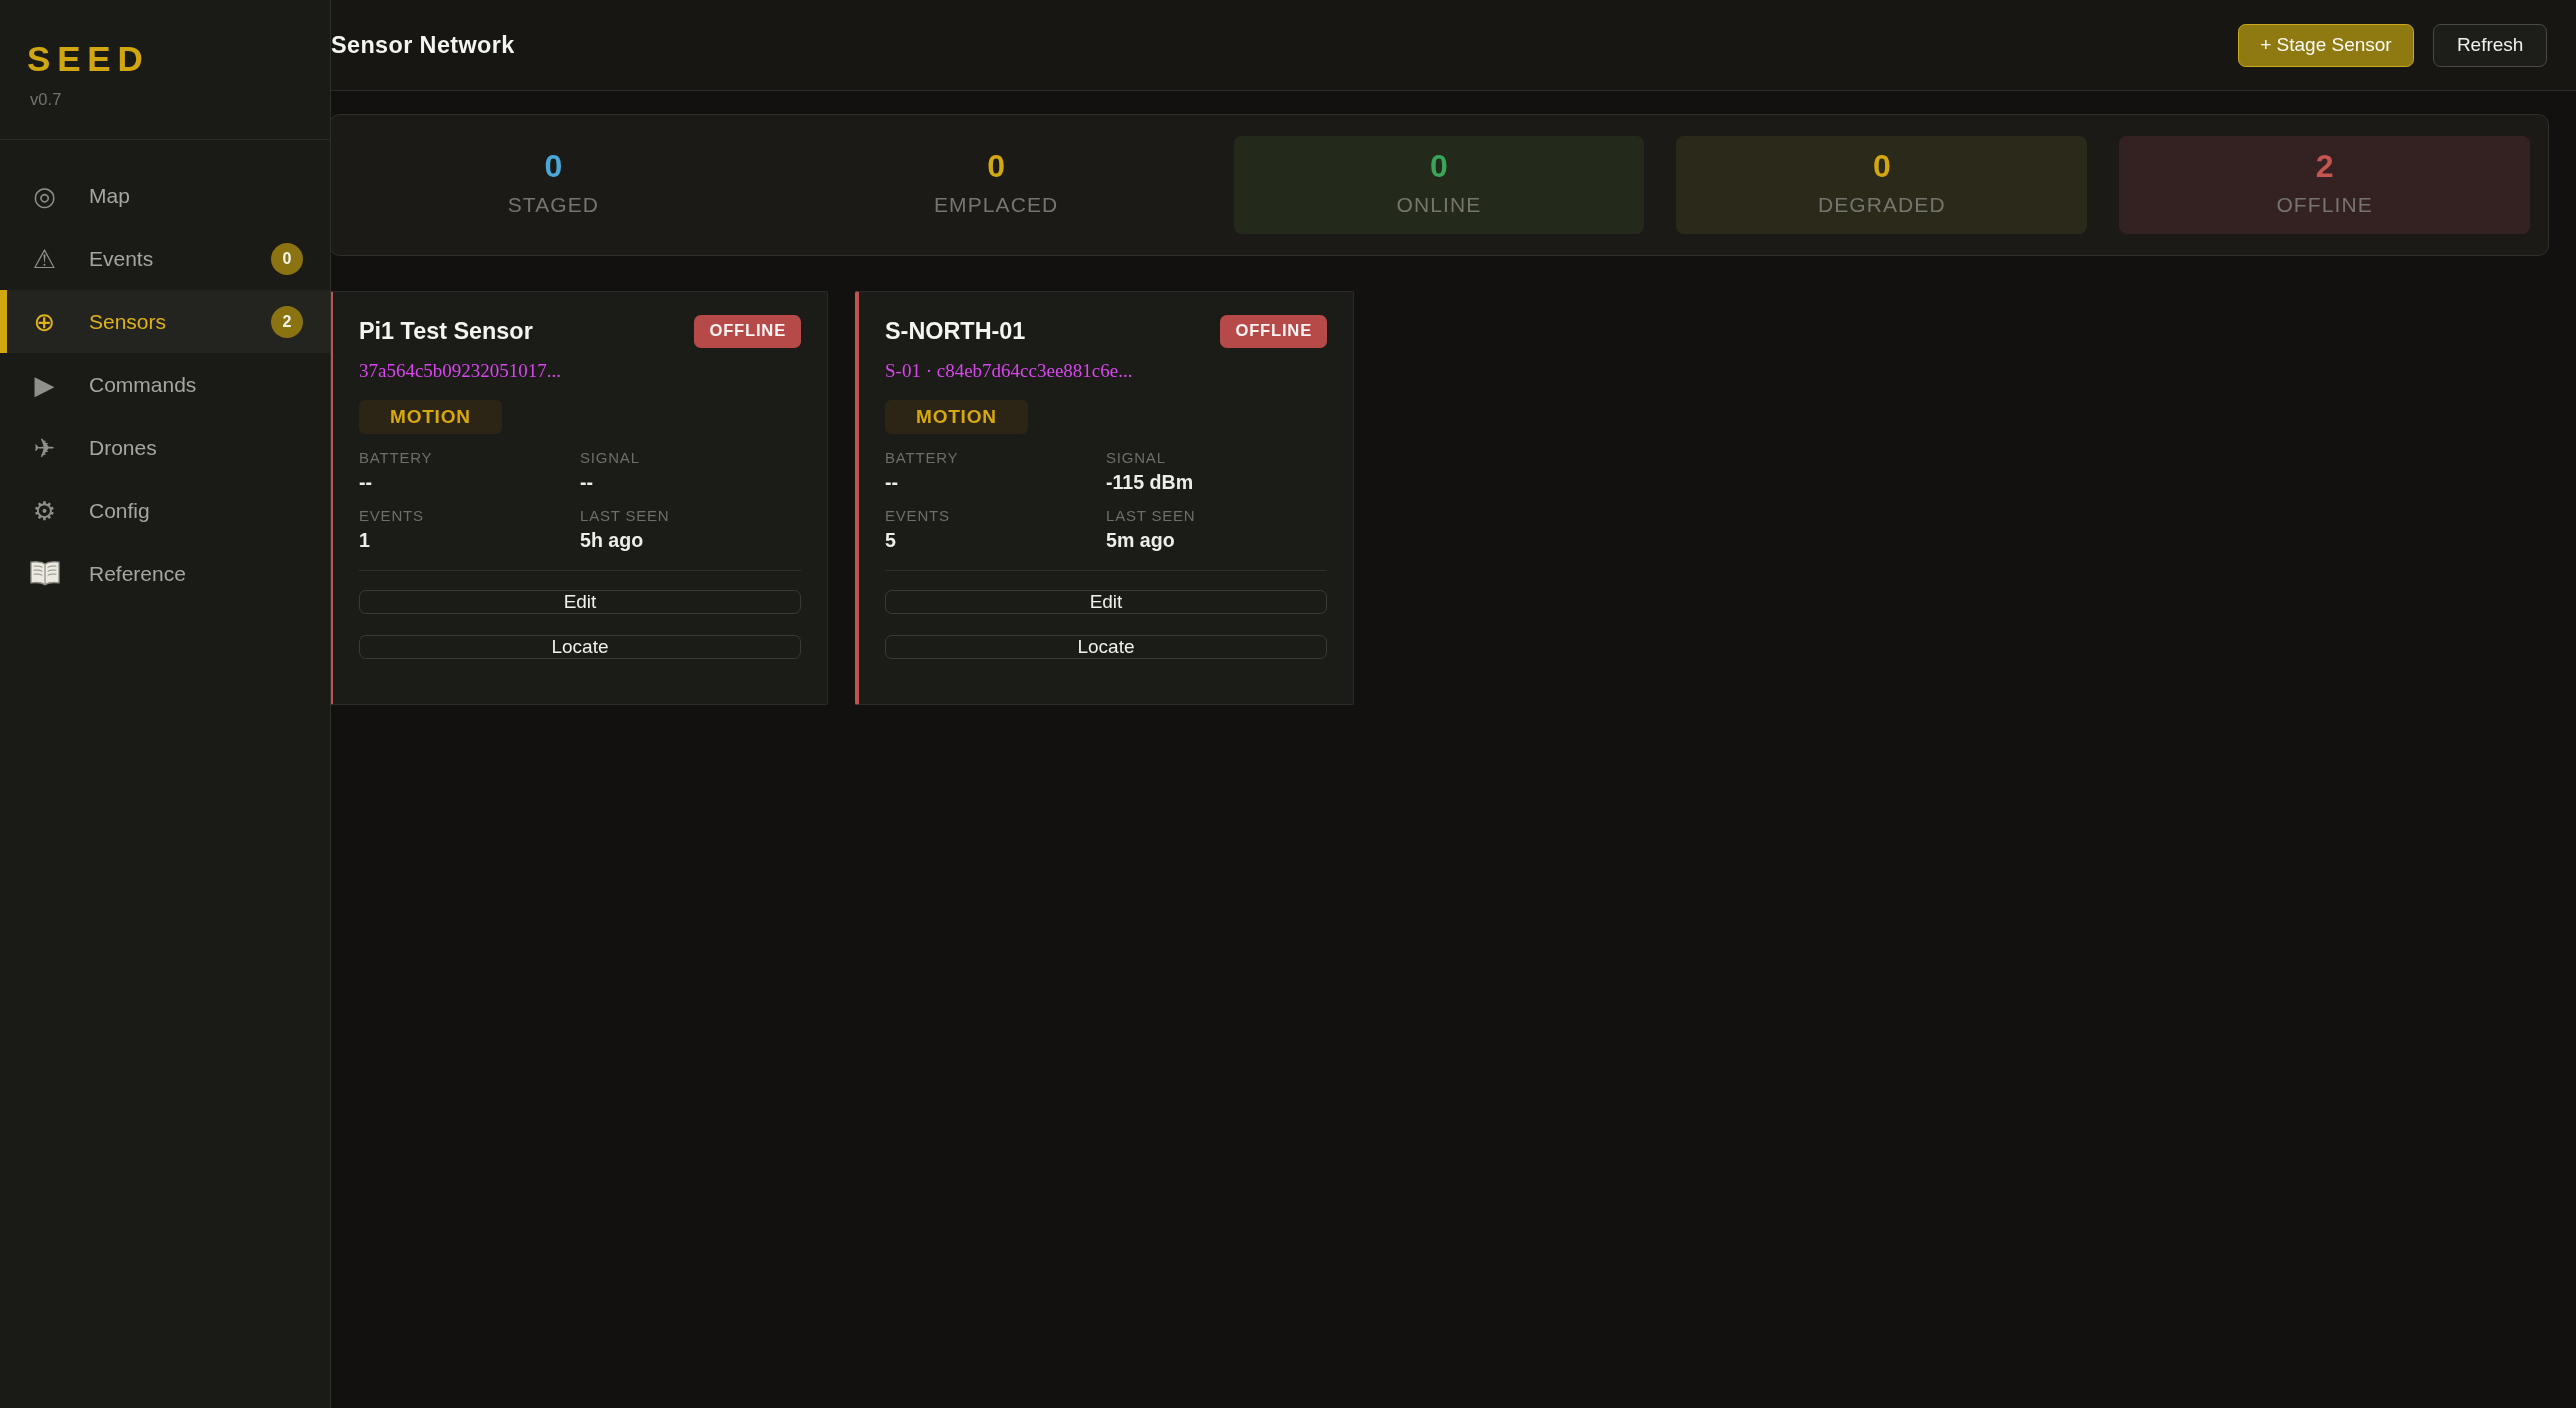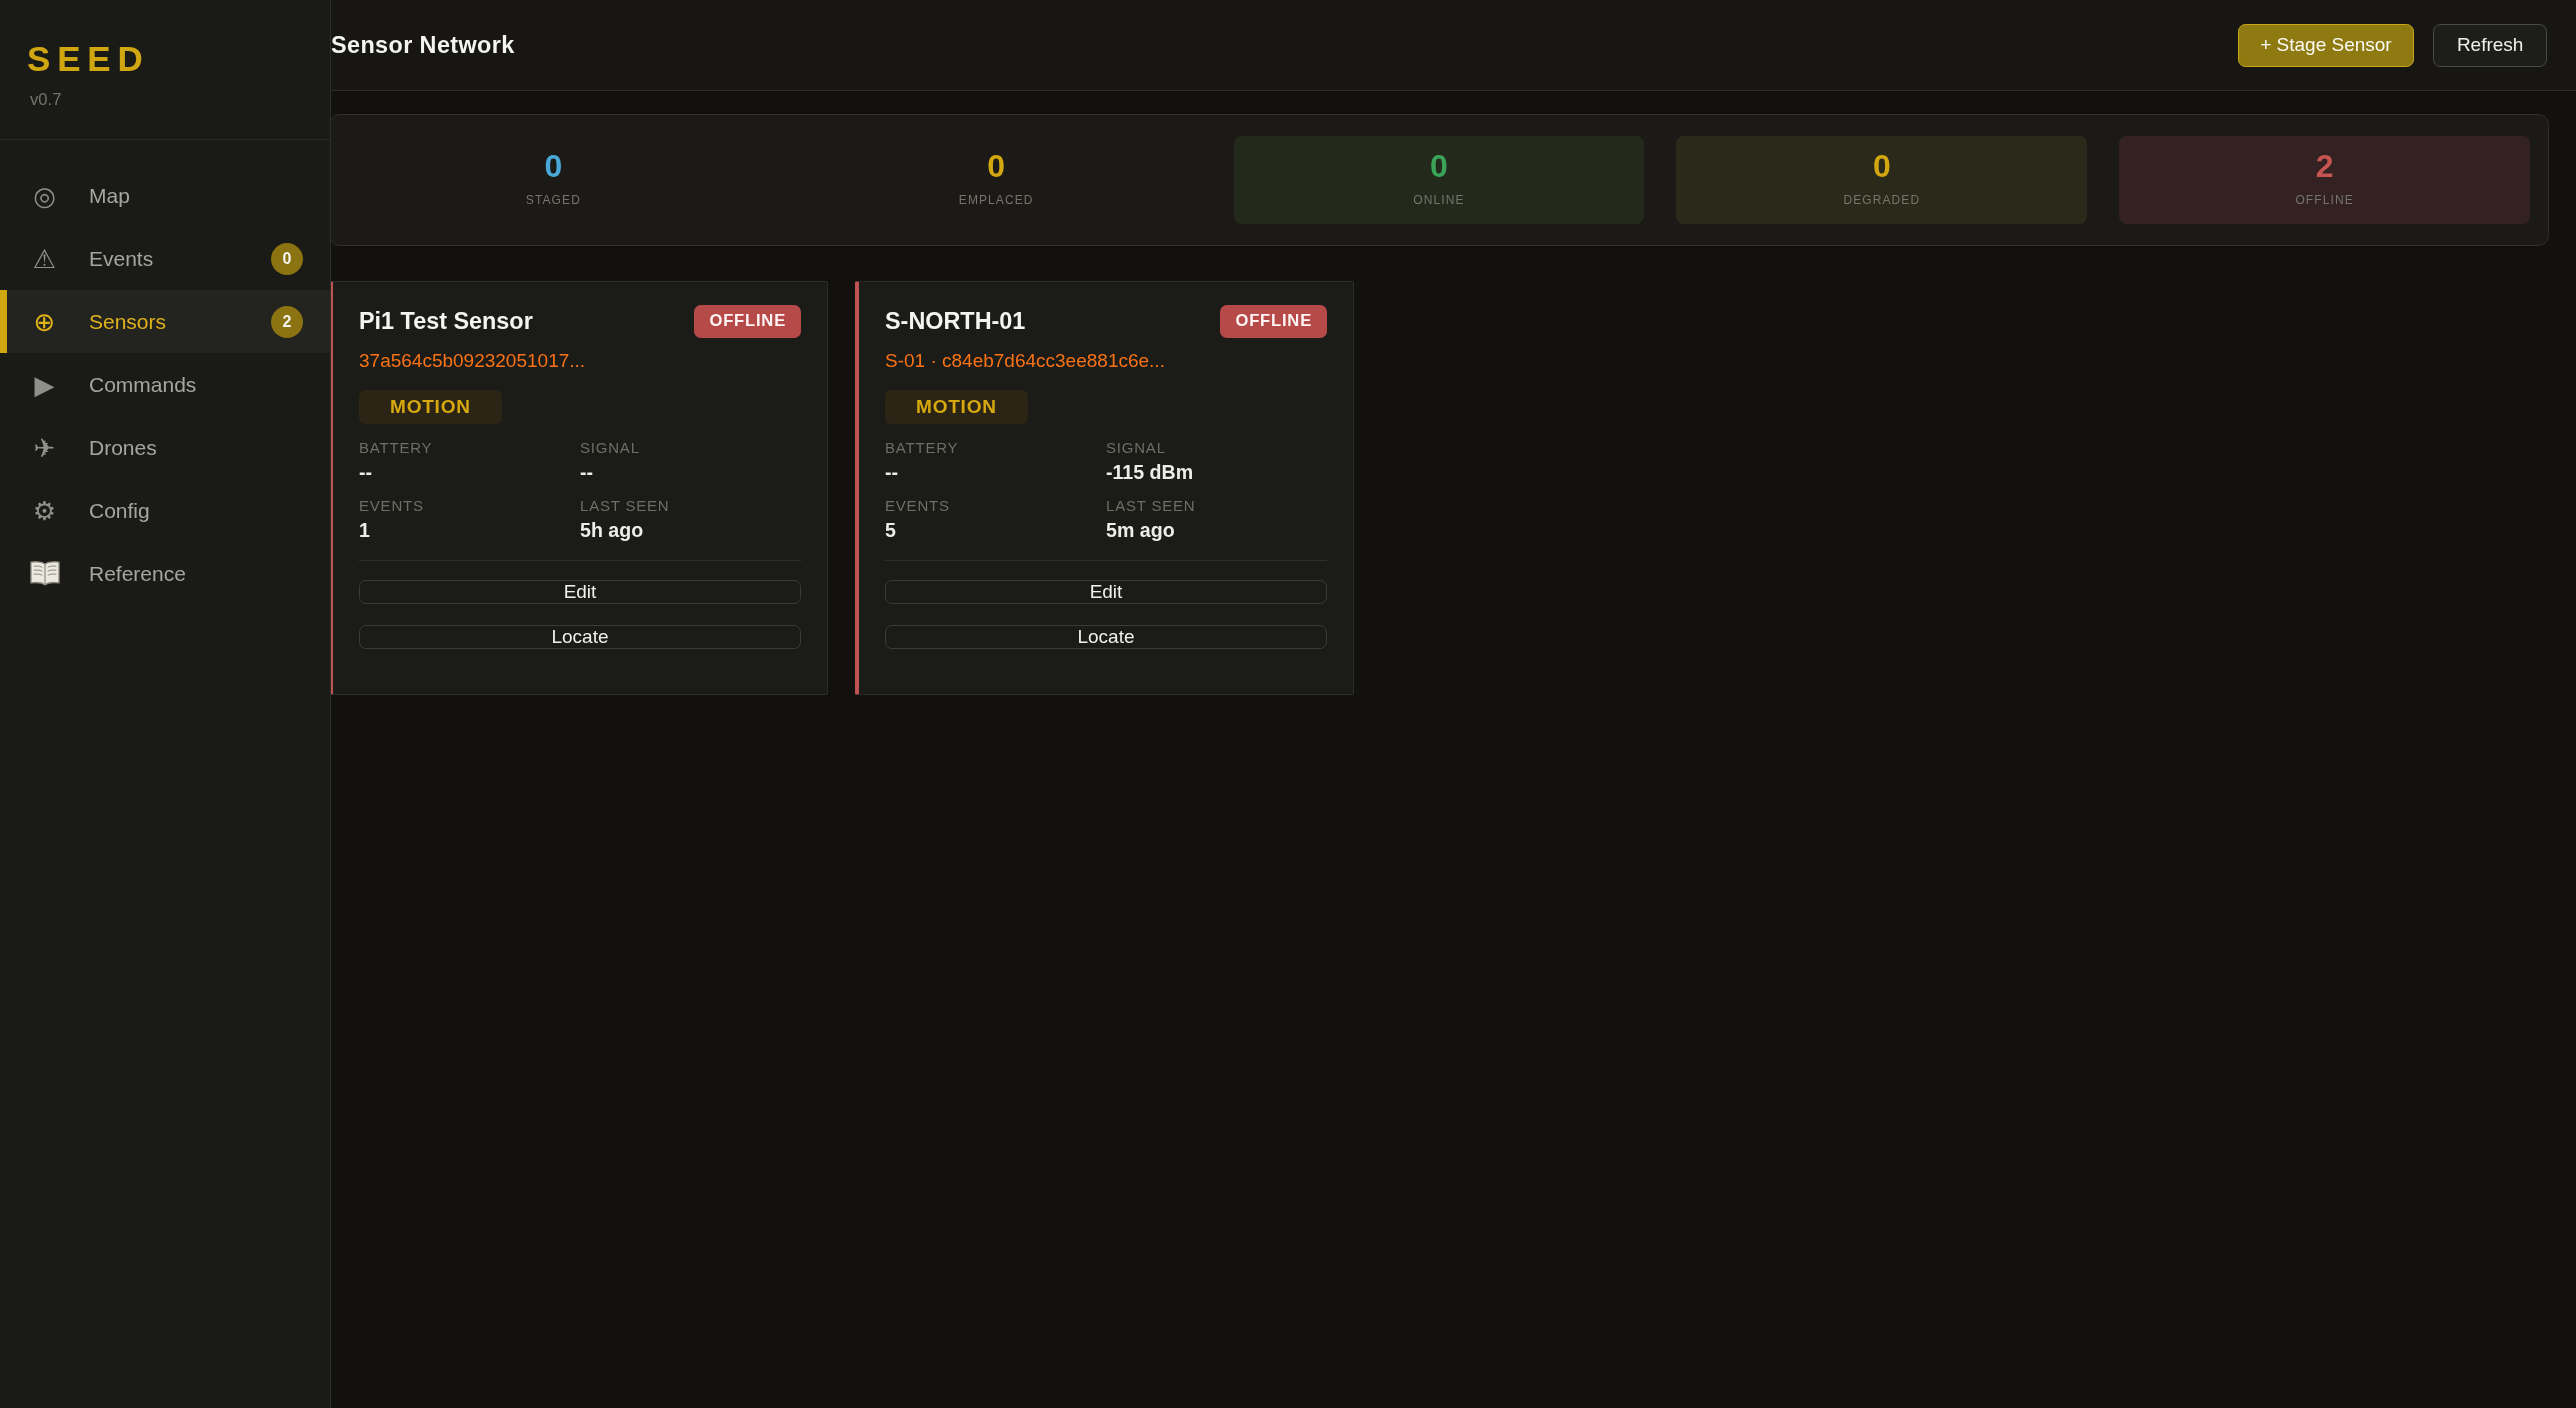--- a/index.html
+++ b/index.html
@@ -161,21 +161,21 @@
     gap: 32px;
   }
   .stat-cell {
     border-radius: 7.5px;
     padding: 13.6px 0 16.6px;
     text-align: center;
   }
   .stat-number { font-size: 32px; font-weight: 700; line-height: 1.1; }
   .stat-label {
     margin-top: 9px;
-    font-size: 12px;
+    font-size: 21px;
     letter-spacing: 1.1px;
     color: #75756d;
   }
   .num-staged   { color: #4aa8d8; }
   .num-emplaced { color: #d2a711; }
   .num-online   { color: #3aa559; }
   .num-degraded { color: #d2a711; }
   .num-offline  { color: #c65552; }
   .tint-online   { background: #232a1c; }
   .tint-degraded { background: #2a291a; }
@@ -196,23 +196,23 @@
     background: #b64a48;
     color: #fdf4f3;
     font-size: 16.6px;
     font-weight: 700;
     letter-spacing: 0.8px;
     padding: 6.8px 15px;
     border-radius: 6.8px;
   }
   .card-id {
     margin-top: 12px;
-    font-family: Liberation Sans, sans-serif;
-    font-size: 19px;
-    color: #f97316;
+    font-family: Liberation Serif, serif;
+    font-size: 19px;
+    color: #d946ef;
   }
   .tag-chip {
     display: inline-block;
     margin-top: 18px;
     background: #2c2415;
     color: #d8a90f;
     font-size: 19px;
     font-weight: 600;
     letter-spacing: 0.8px;
     padding: 6px 31px;

